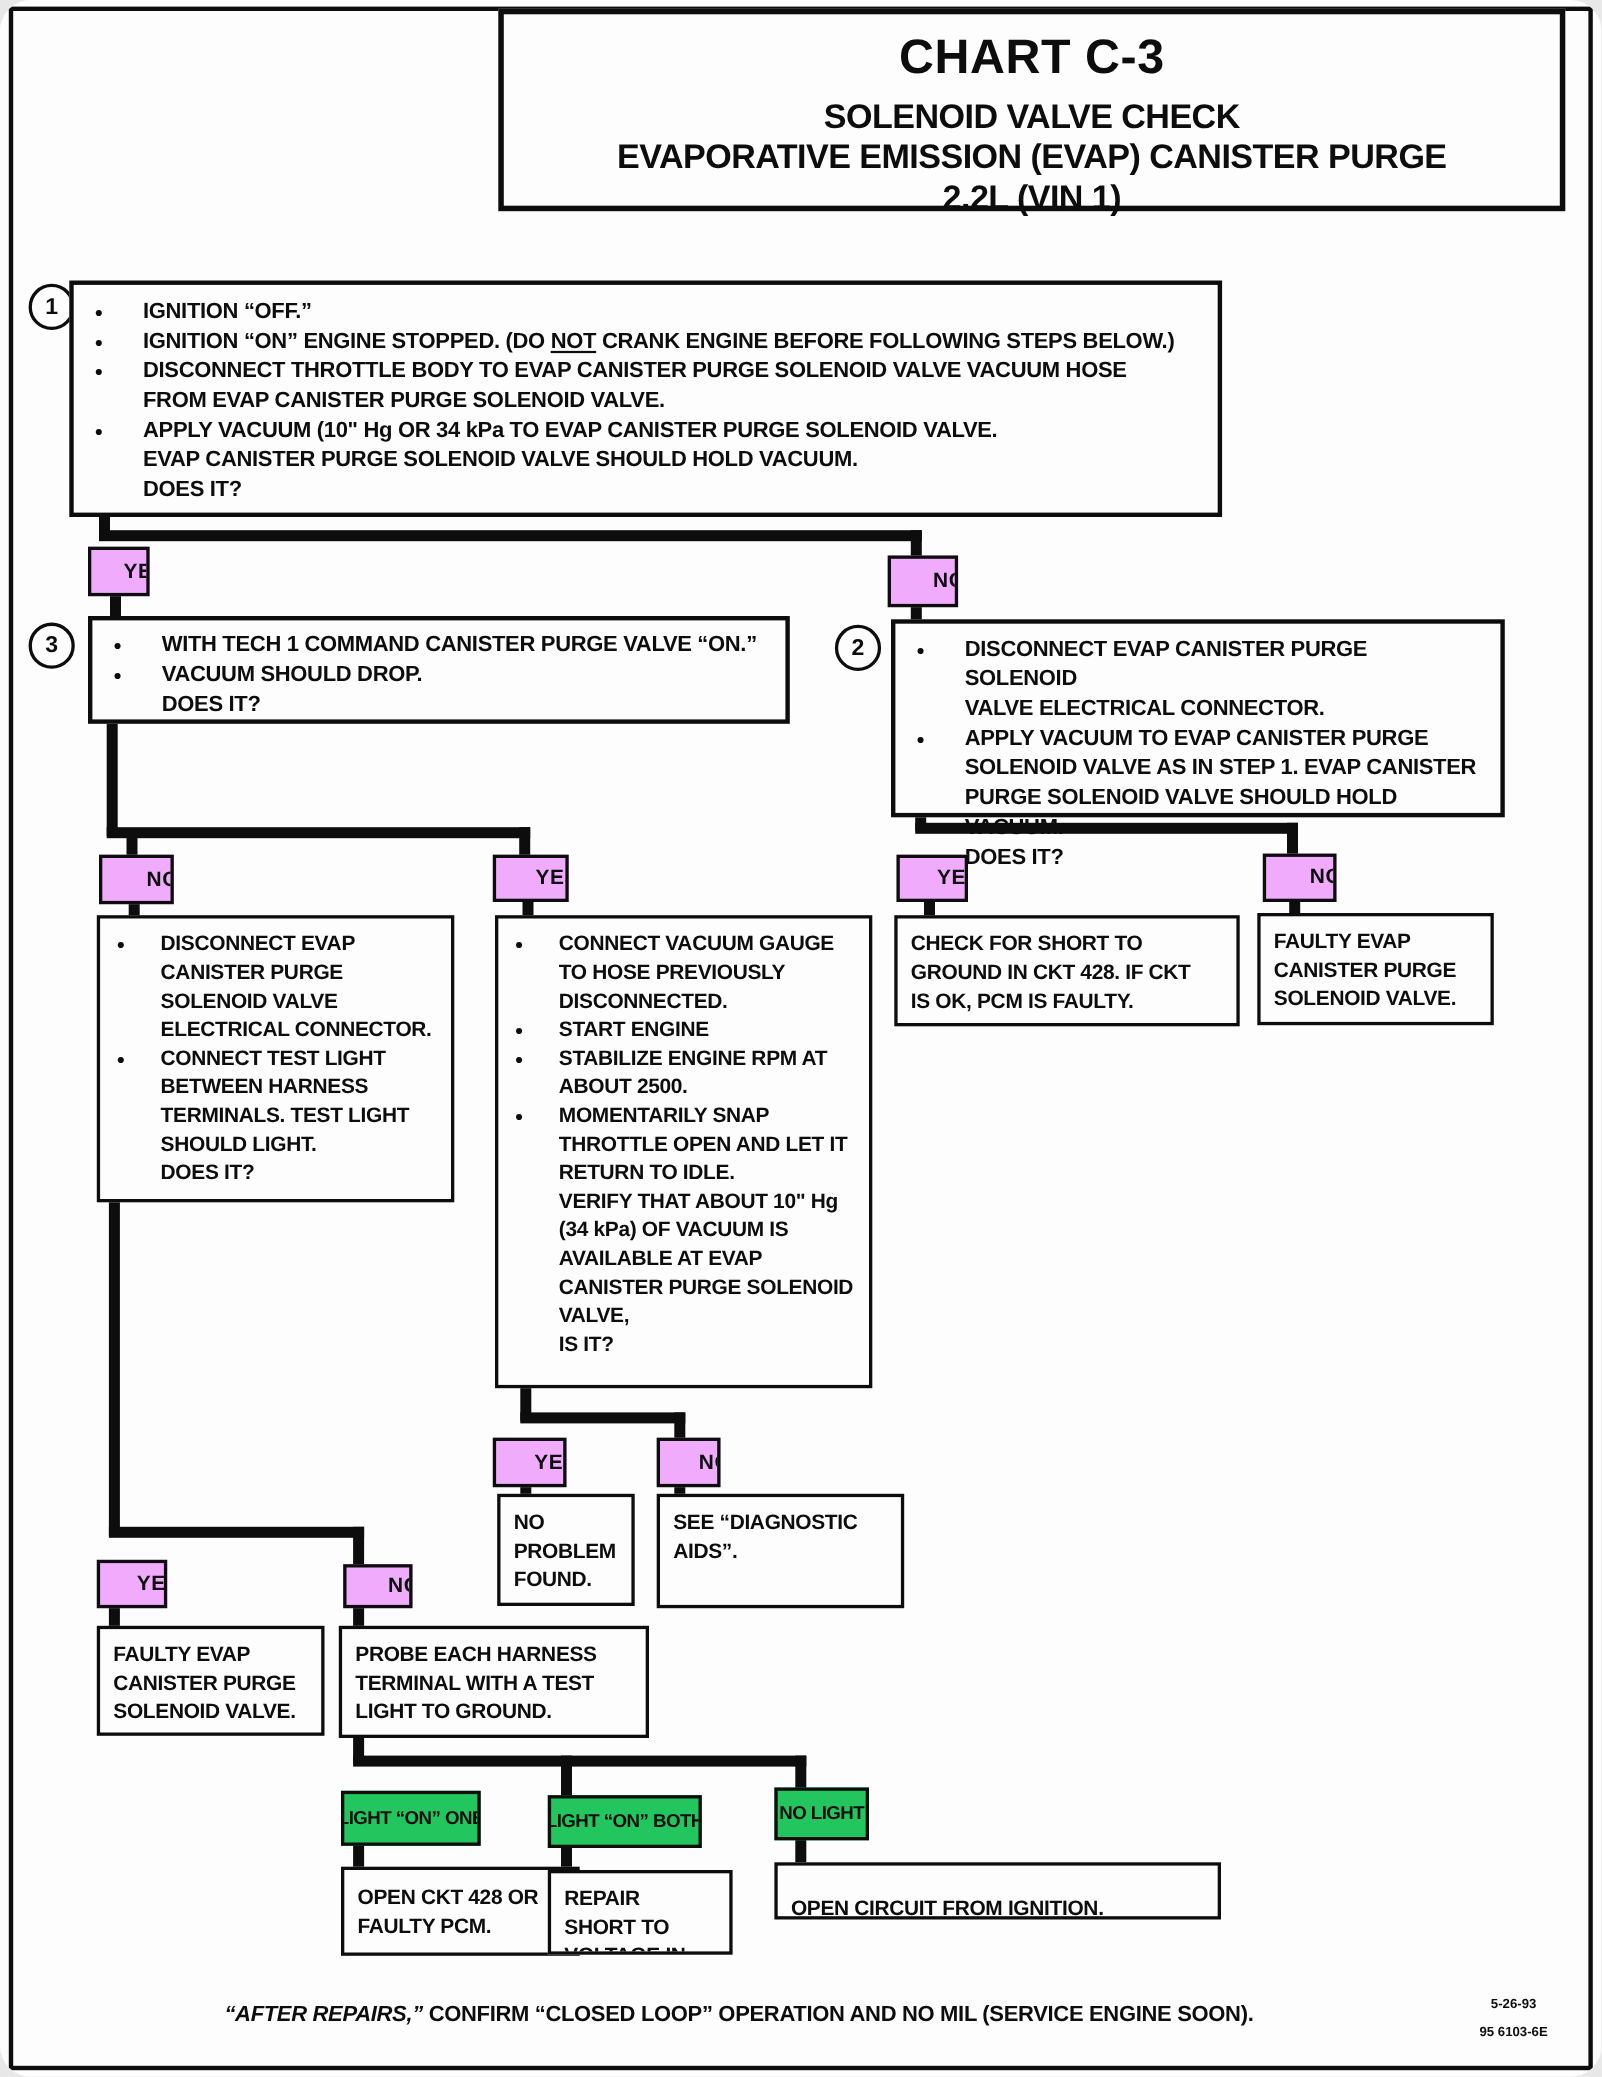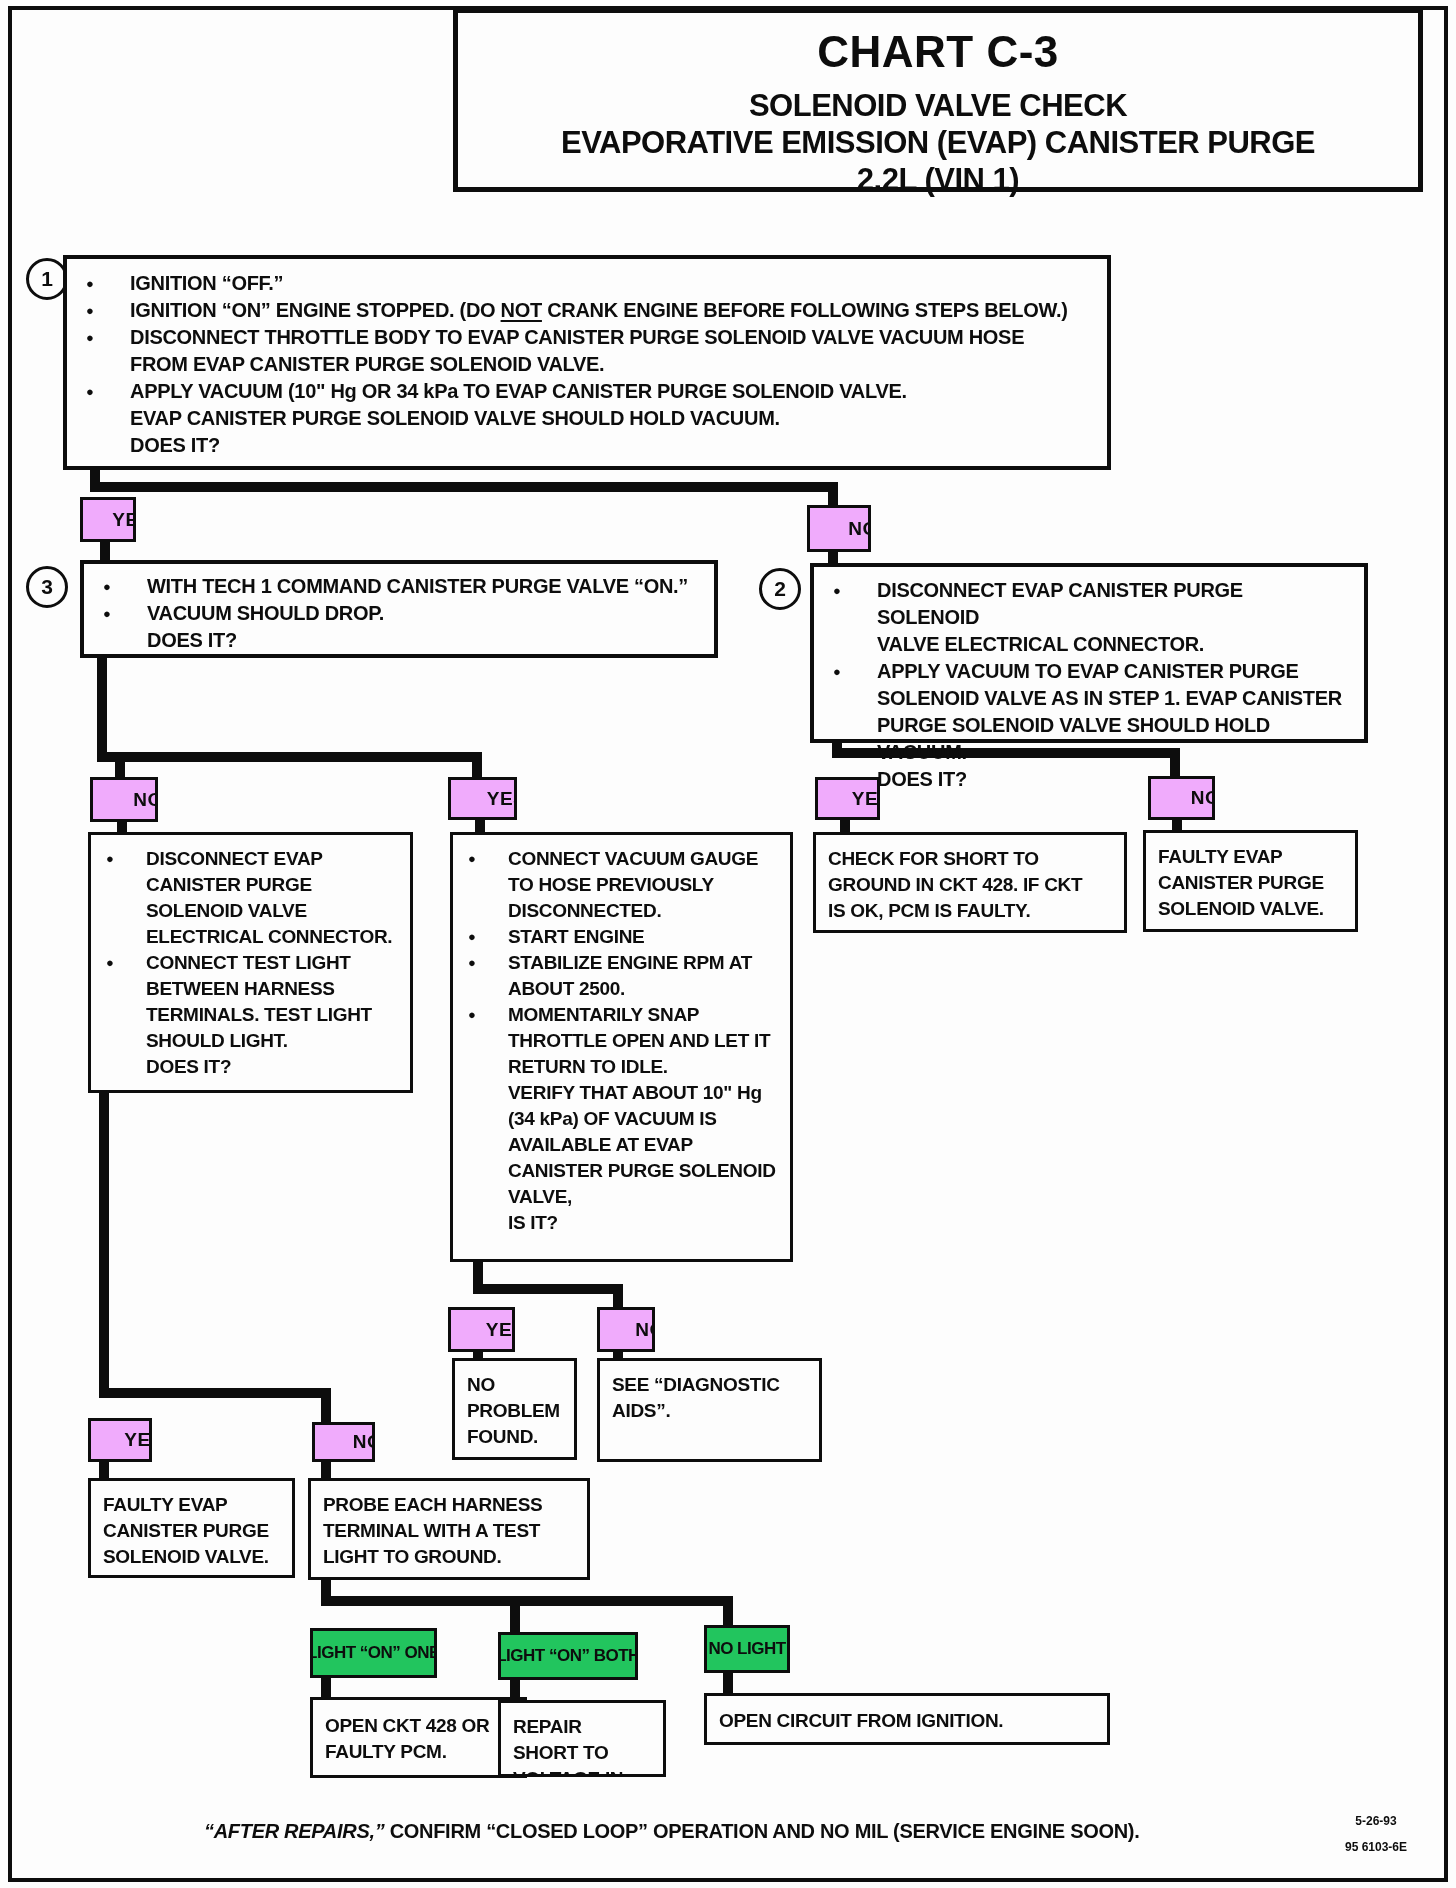--- a/index.html
+++ b/index.html
@@ -1,20 +1,21 @@
 <!DOCTYPE html>
 <html><head>
 <meta charset="utf-8">
 <style>
   html,body { margin:0; padding:0; background:#e8e8e8; }
   .page {
     position:relative; width:1456px; height:1888px; margin:0 auto;
     background:#fdfdfd; color:#0d0d0d;
     font-family:"Liberation Sans", sans-serif; font-weight:700;
     overflow:hidden;
+    border-radius:28px;
   }
   .frame { position:absolute; left:8px; top:6px; width:1432px; height:1868px; border:4px solid #0d0d0d; }
   .ln { position:absolute; background:#0d0d0d; }
   .titlebox {
     position:absolute; left:453px; top:8px; width:970px; height:184px;
     border:5px solid #0d0d0d; background:#fdfdfd; box-sizing:border-box;
     text-align:center; padding-top:14px;
   }
   .t-main { font-size:44px; letter-spacing:0.5px; margin-bottom:10px; }
   .t-sub  { font-size:31px; line-height:37px; letter-spacing:-0.5px; }
@@ -237,21 +238,21 @@
 TERMINAL WITH A TEST
 LIGHT TO GROUND.</div>
 
   <div class="term-lbl" style="left:310px;top:1628px;width:127px;height:50px">LIGHT “ON” ONE</div>
   <div class="term" style="left:310px;top:1697px;width:217px;height:81px;padding-top:13px">OPEN CKT 428 OR
 FAULTY PCM.</div>
   <div class="term-lbl" style="left:498px;top:1632px;width:140px;height:48px">LIGHT “ON” BOTH</div>
   <div class="term" style="left:498px;top:1700px;width:168px;height:77px;">REPAIR SHORT TO
 VOLTAGE IN CKT 428.</div>
   <div class="term-lbl" style="left:704px;top:1625px;width:86px;height:48px">NO LIGHT</div>
-  <div class="term" style="left:704px;top:1693px;width:406px;height:52px;padding-top:12px">OPEN CIRCUIT FROM IGNITION.</div>
+  <div class="term" style="left:704px;top:1693px;width:406px;height:52px;padding-top:27px">OPEN CIRCUIT FROM IGNITION.</div>
 
   <div class="footer-note">
     <span class="it">“AFTER REPAIRS,”</span><span> CONFIRM “CLOSED LOOP” OPERATION AND NO MIL (SERVICE ENGINE SOON).</span>
   </div>
   <div class="footer-dates">
     <div>5-26-93</div>
     <div>95 6103-6E</div>
   </div>
 </div>
 

